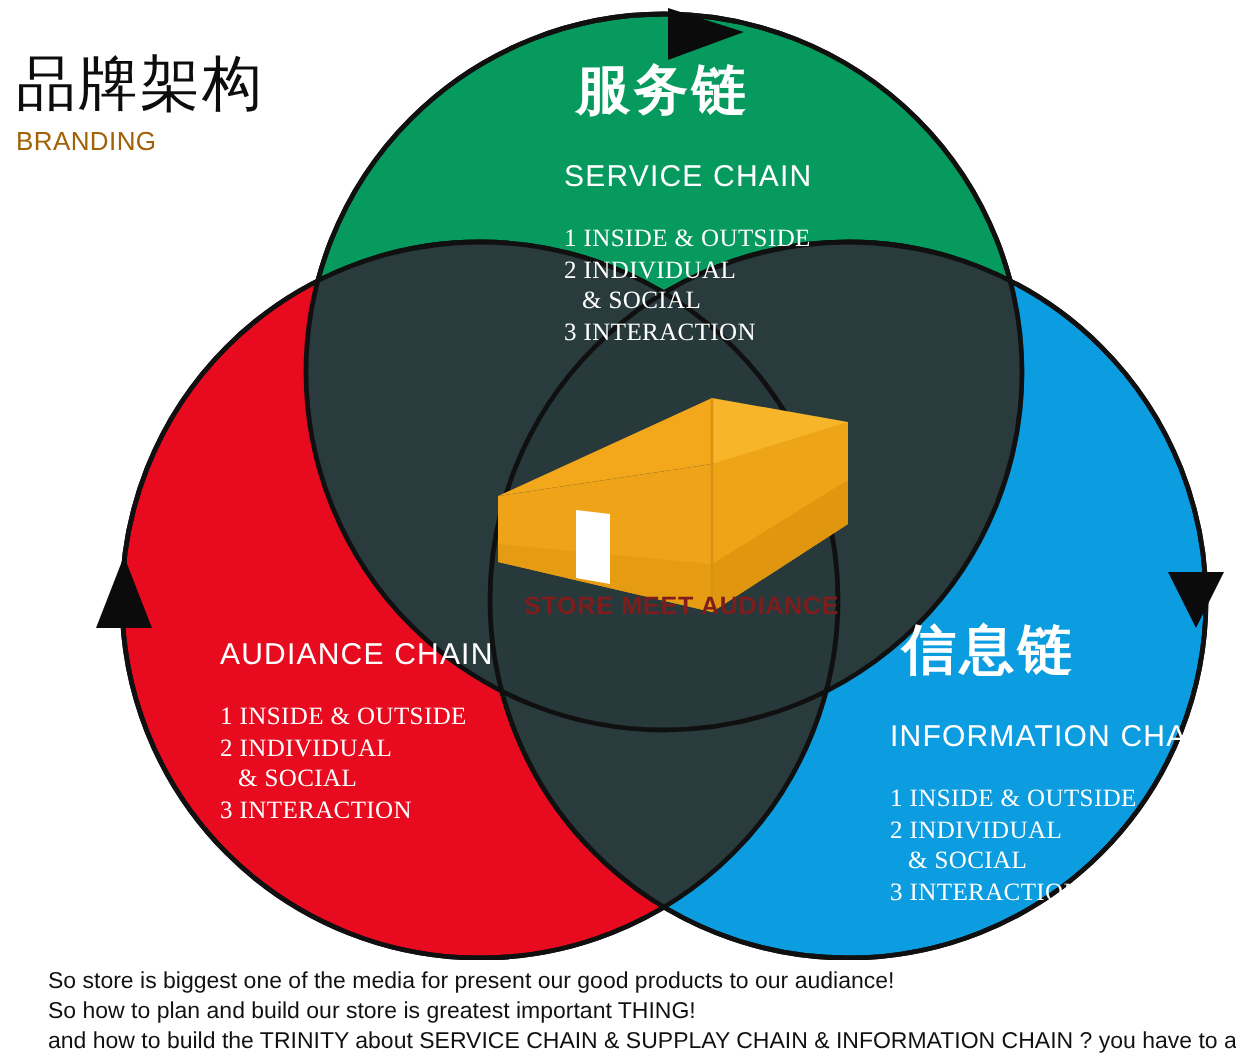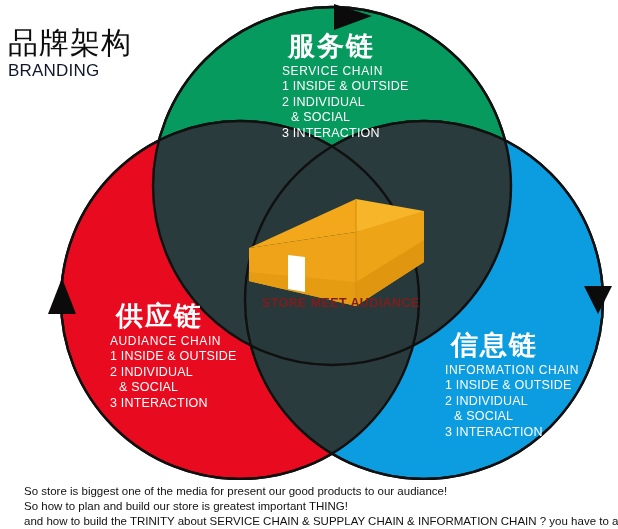--- a/index.html
+++ b/index.html
@@ -12,50 +12,50 @@
   #stage{position:relative;width:618px;height:529px;background:#fff;}
 
   
   #title-block{position:absolute;left:8px;top:26px;z-index:40;}
   #brand-cn{
     font-size:30px;line-height:34px;font-weight:400;letter-spacing:1px;
     font-family:"DejaVu Sans","Liberation Sans",sans-serif;color:#0d0d0d;
     white-space:nowrap;
   }
   .brand-en{
-    font-size:17px;line-height:15px;font-weight:400;color:#0f172a;
+    font-size:13px;line-height:15px;font-weight:400;color:#a16207;
     letter-spacing:.2px;white-space:nowrap;margin-top:3px;
   }
 
   
   #venn{position:absolute;left:0;top:0;width:618px;height:480px;z-index:10;}
 
   
   .lobe-text{position:absolute;z-index:30;color:#ffffff;pointer-events:none;}
   .lobe-cn{
     font-family:"DejaVu Sans","Liberation Sans",sans-serif;
     font-size:27px;line-height:31px;font-weight:700;letter-spacing:2px;
     white-space:nowrap;
   }
   .lobe-en{
-    font-size:12px;line-height:16px;font-weight:400;letter-spacing:.6px;
-    white-space:nowrap;margin-top:2px;
+    font-size:15px;line-height:16px;font-weight:400;letter-spacing:.6px;
+    white-space:nowrap;margin-top:20px;
   }
-  .lobe-list{margin-top:0;}
+  .lobe-list{margin-top:15px;font-family:Liberation Serif, serif;}
   .lobe-list div{
     font-size:12.5px;line-height:15.5px;font-weight:400;letter-spacing:.2px;
     white-space:nowrap;
   }
   .lobe-list div.indent{padding-left:9px;}
 
   #green-text{left:282px;top:30px;text-align:left;}
   #green-text .lobe-cn{margin-left:6px;}
   #red-text{left:110px;top:300px;text-align:left;}
   #red-text .lobe-cn{margin-left:6px;}
-  #blue-text{left:445px;top:329px;text-align:left;}
+  #blue-text{left:445px;top:310px;text-align:left;}
   #blue-text .lobe-cn{margin-left:6px;}
 
   #center-label{
     position:absolute;z-index:32;left:262px;top:296px;
     color:#7f1d1d;font-size:12.5px;font-weight:700;letter-spacing:.4px;
     white-space:nowrap;pointer-events:none;
   }
 
   
   #footer{position:absolute;left:24px;top:484px;z-index:40;}
@@ -141,21 +141,20 @@
     <div class="lobe-en">SERVICE CHAIN</div>
     <div class="lobe-list">
       <div>1 INSIDE &amp; OUTSIDE</div>
       <div>2 INDIVIDUAL</div>
       <div class="indent">&amp; SOCIAL</div>
       <div>3 INTERACTION</div>
     </div>
   </div>
 
   <div class="lobe-text" id="red-text">
-    <div class="lobe-cn">供应链</div>
     <div class="lobe-en">AUDIANCE CHAIN</div>
     <div class="lobe-list">
       <div>1 INSIDE &amp; OUTSIDE</div>
       <div>2 INDIVIDUAL</div>
       <div class="indent">&amp; SOCIAL</div>
       <div>3 INTERACTION</div>
     </div>
   </div>
 
   <div class="lobe-text" id="blue-text">

